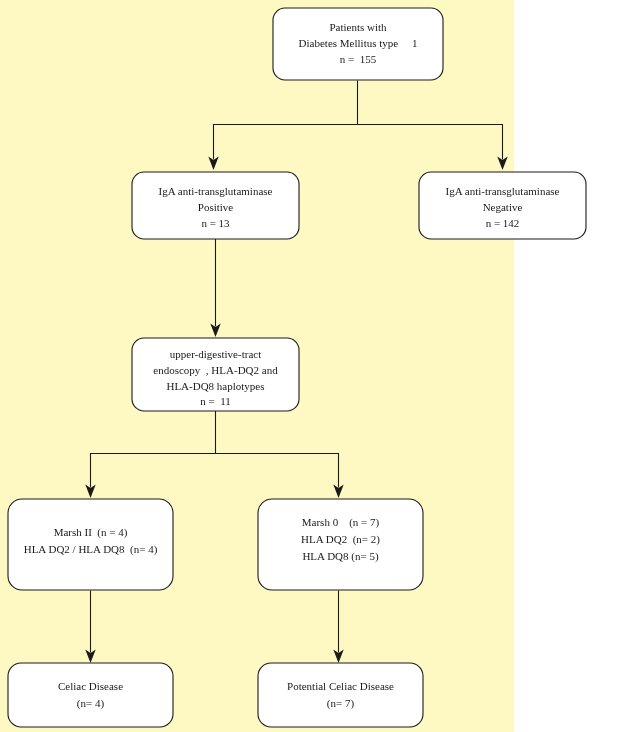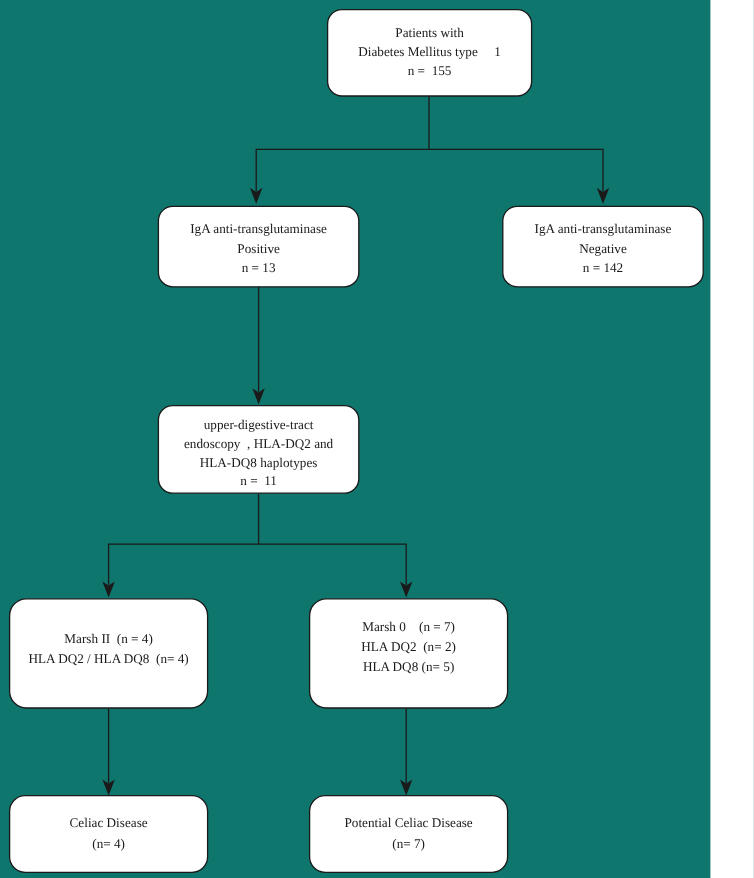--- a/index.html
+++ b/index.html
@@ -8,23 +8,23 @@
     background: #ffffff;
   }
   body {
     width: 628px;
     height: 732px;
     font-family: "Liberation Serif", "DejaVu Serif", serif;
     overflow: hidden;
   }
   #flowchart-root {
     position: relative;
-    width: 592px;
+    width: 514px;
     height: 732px;
-    background: #0f766e;
+    background: #fef9c3;
   }
   svg.flow-svg {
     position: absolute;
     top: 0;
     left: 0;
     width: 628px;
     height: 732px;
   }
   .node-box {
     fill: #ffffff;

